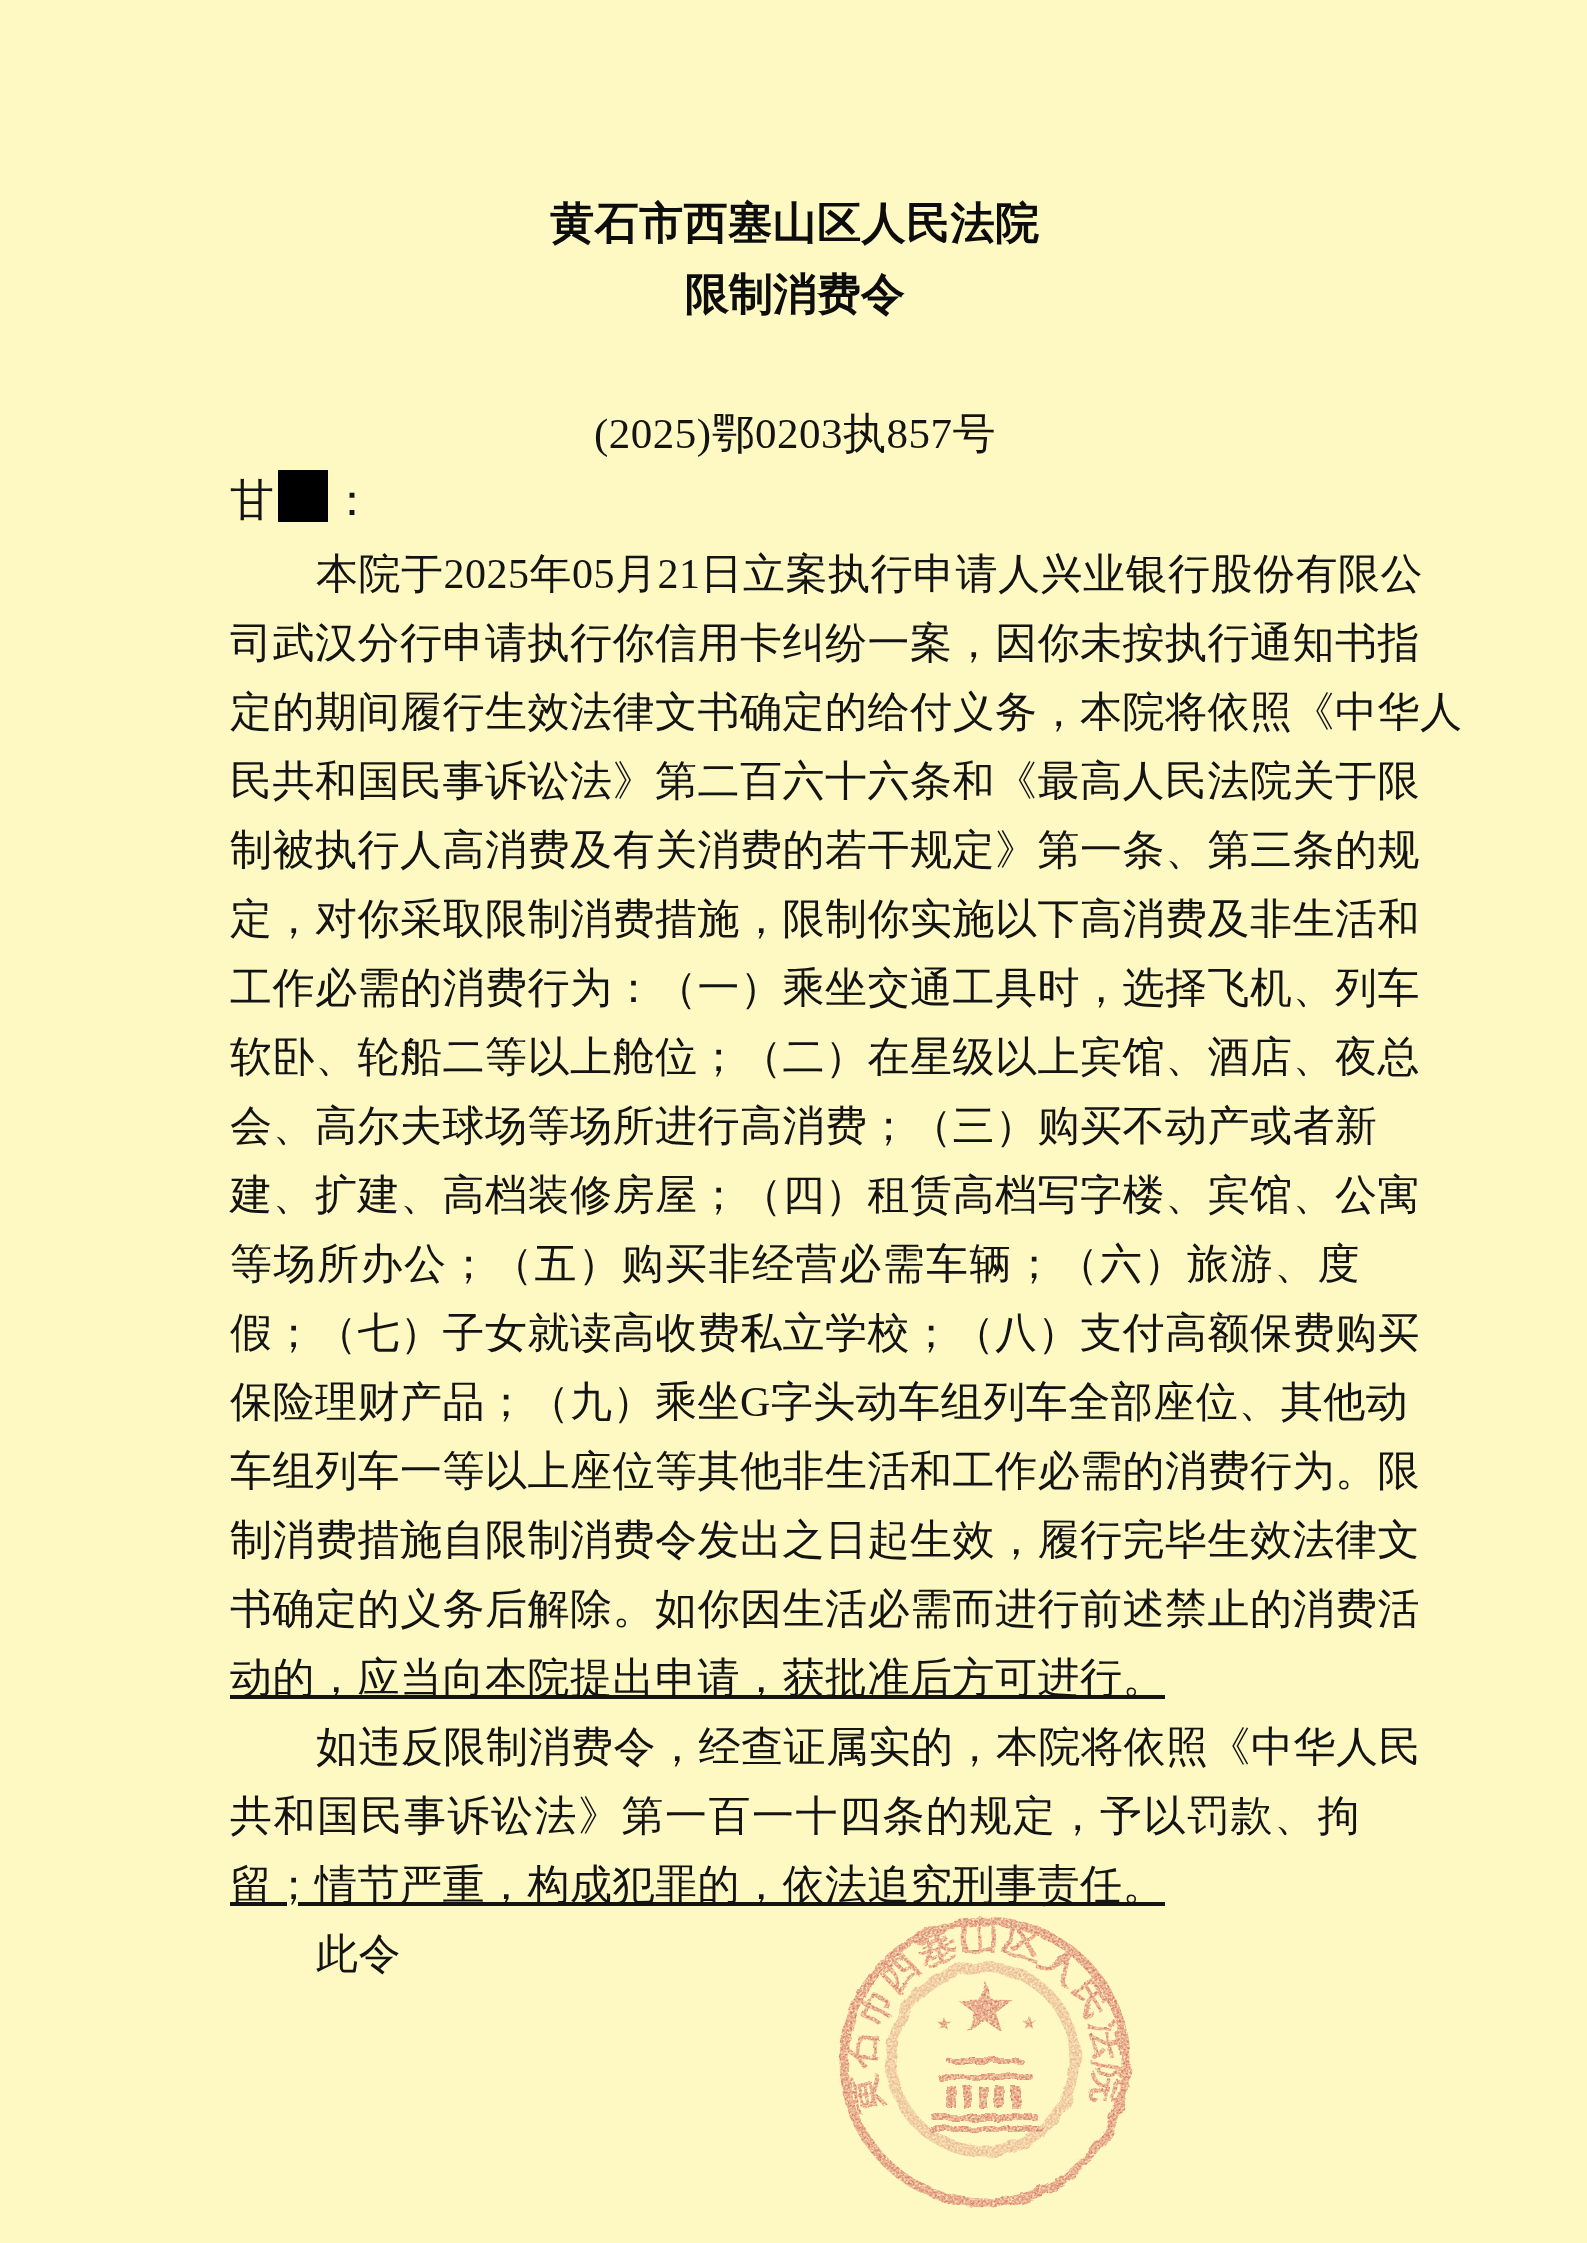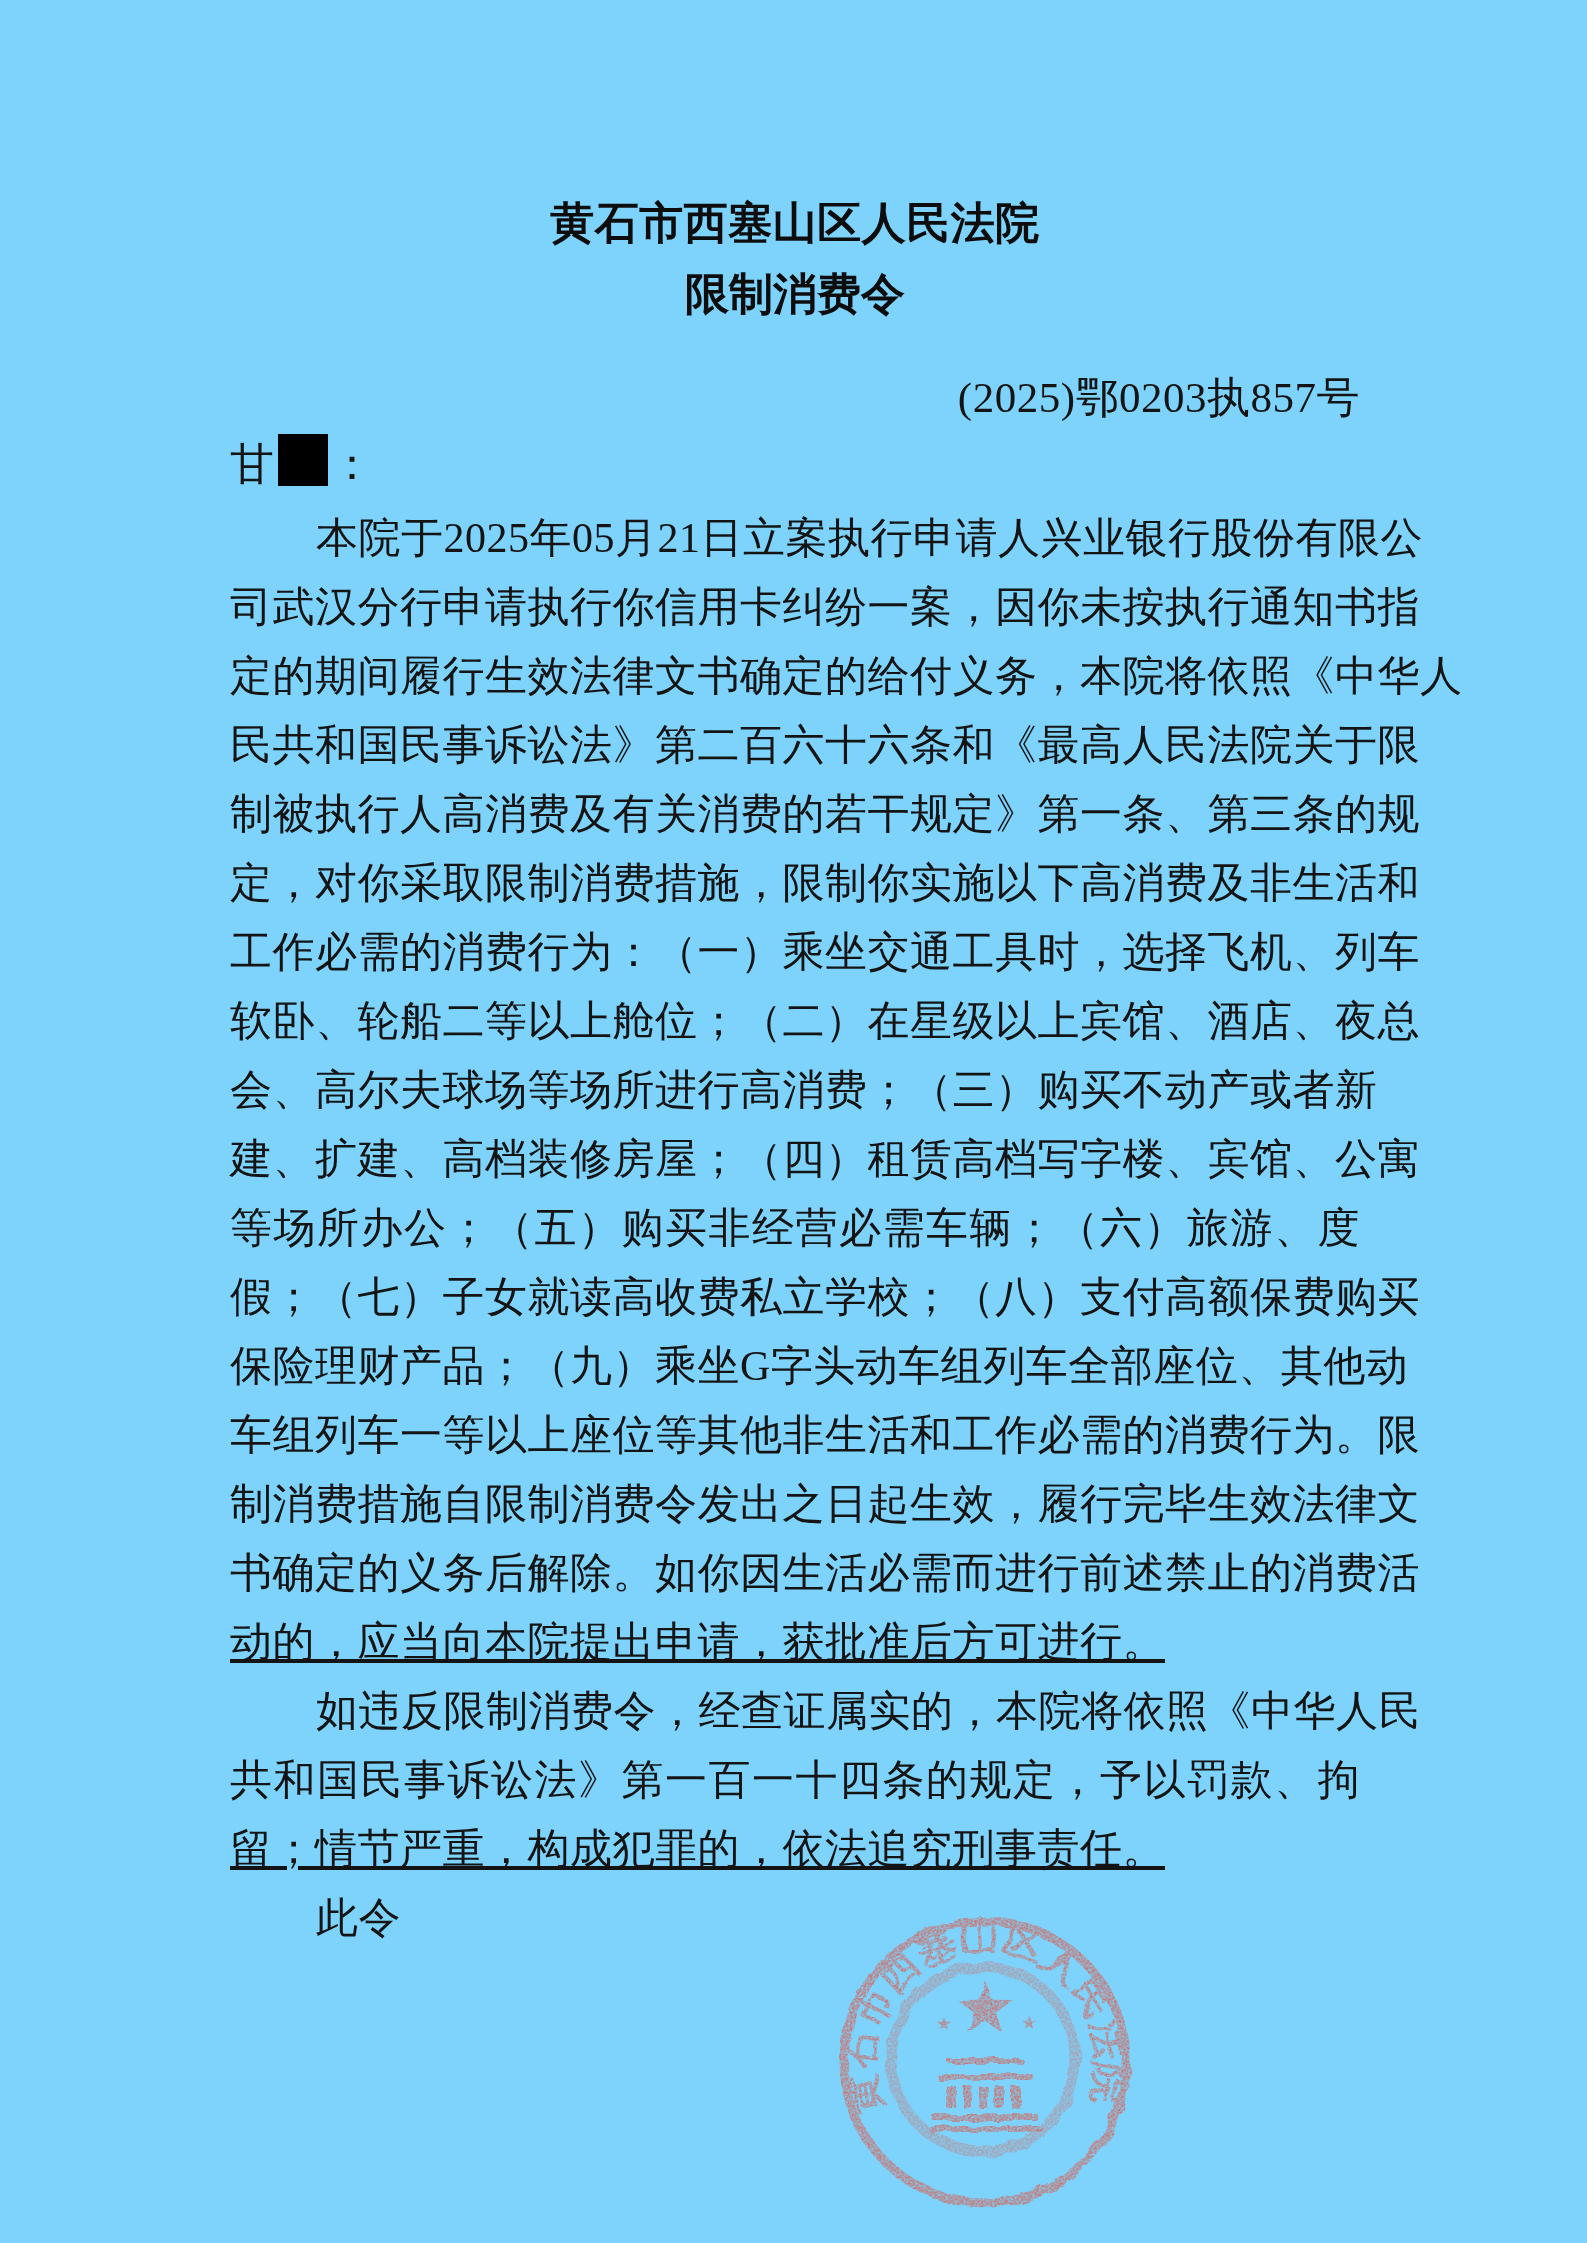--- a/index.html
+++ b/index.html
@@ -3,21 +3,21 @@
 <meta charset="utf-8">
 <style>
   :root { --seal: #d4695f; --ink: #141414; }
   * { margin: 0; padding: 0; box-sizing: border-box; }
   html, body { background: #e8e8e8; }
   .page {
     position: relative;
     width: 1587px;
     height: 2243px;
     margin: 0 auto;
-    background: #7dd3fc;
+    background: #fef9c3;
     overflow: hidden;
     color: var(--ink);
     font-family: "Liberation Serif", "DejaVu Serif", serif;
   }
   .content {
     position: relative;
     padding-left: 230px;
     width: 1360px; 
   }
   .court-name {
@@ -33,24 +33,24 @@
   .doc-title {
     margin-top: 18px;
     font-family: "Liberation Sans", "DejaVu Sans", sans-serif;
     font-weight: 700;
     font-size: 44px;
     line-height: 52px;
     text-align: center;
     color: #0d0d0d;
   }
   .case-number {
-    margin-top: 52px;
+    margin-top: 88px;
     font-size: 43px;
     line-height: 52px;
-    text-align: right;
+    text-align: center;
     letter-spacing: 0.5px;
   }
   .addressee {
     margin-top: 10px;
     font-size: 44px;
     line-height: 58px;
   }
   .redaction {
     display: inline-block;
     width: 50px;

